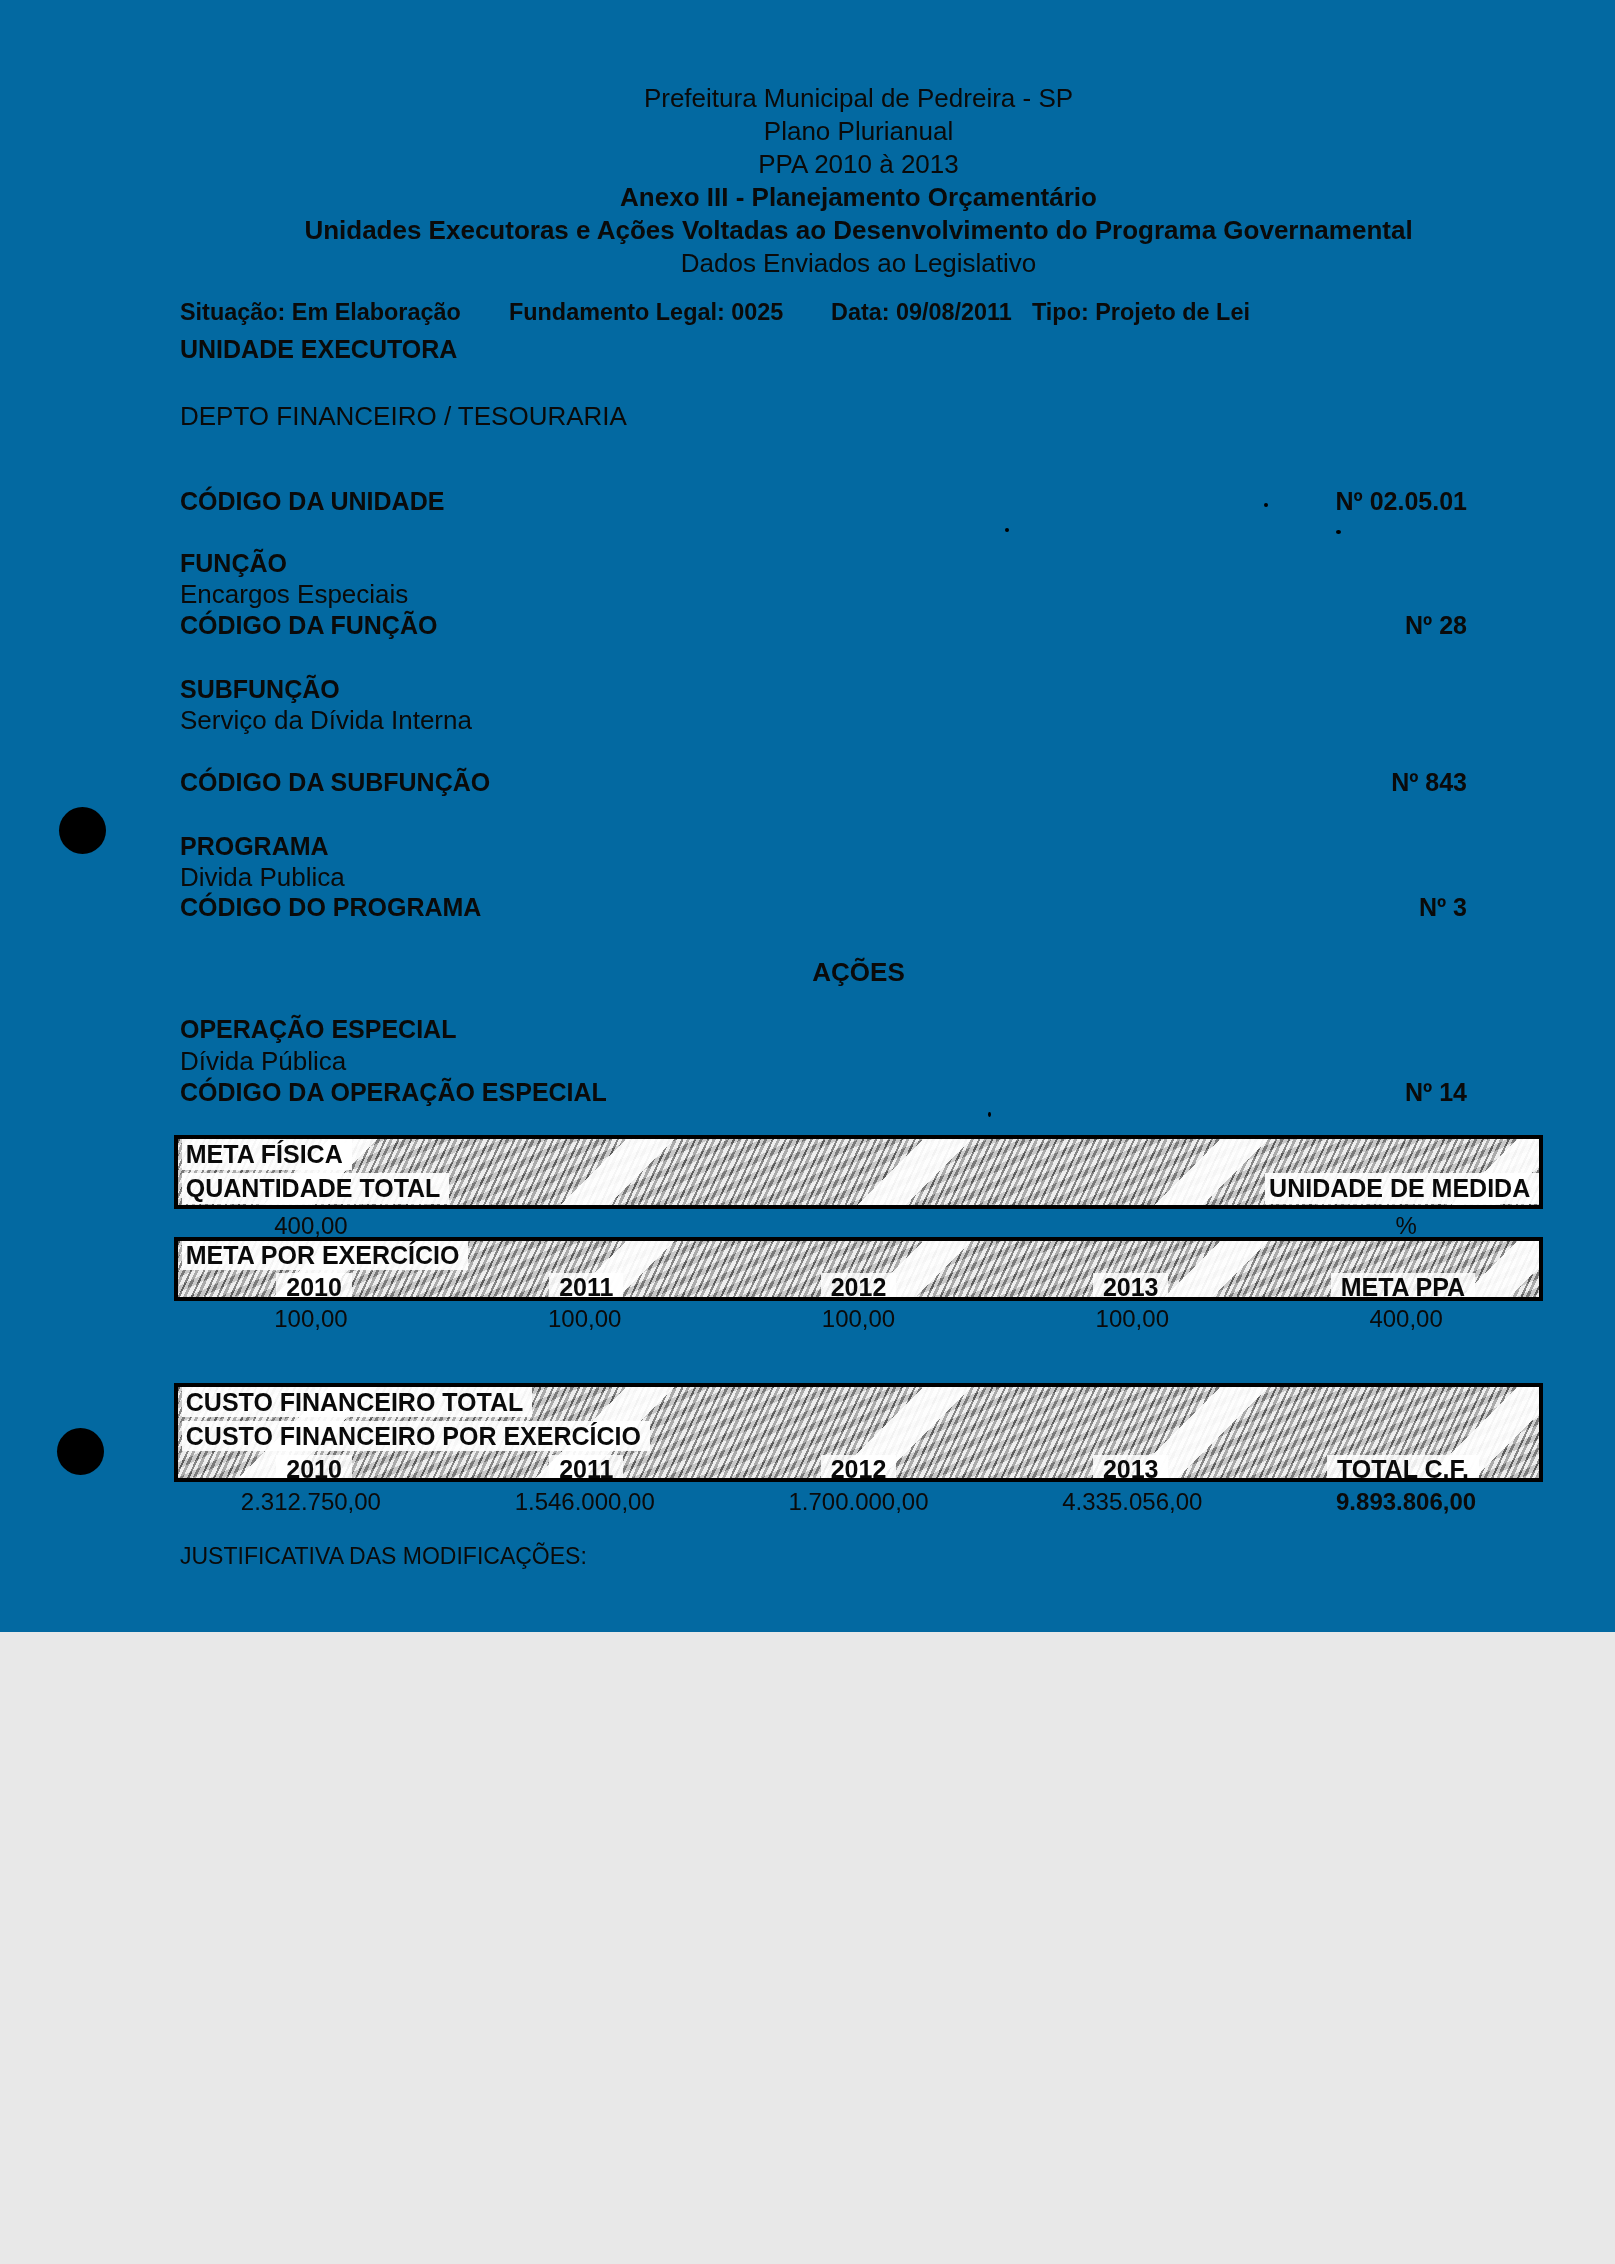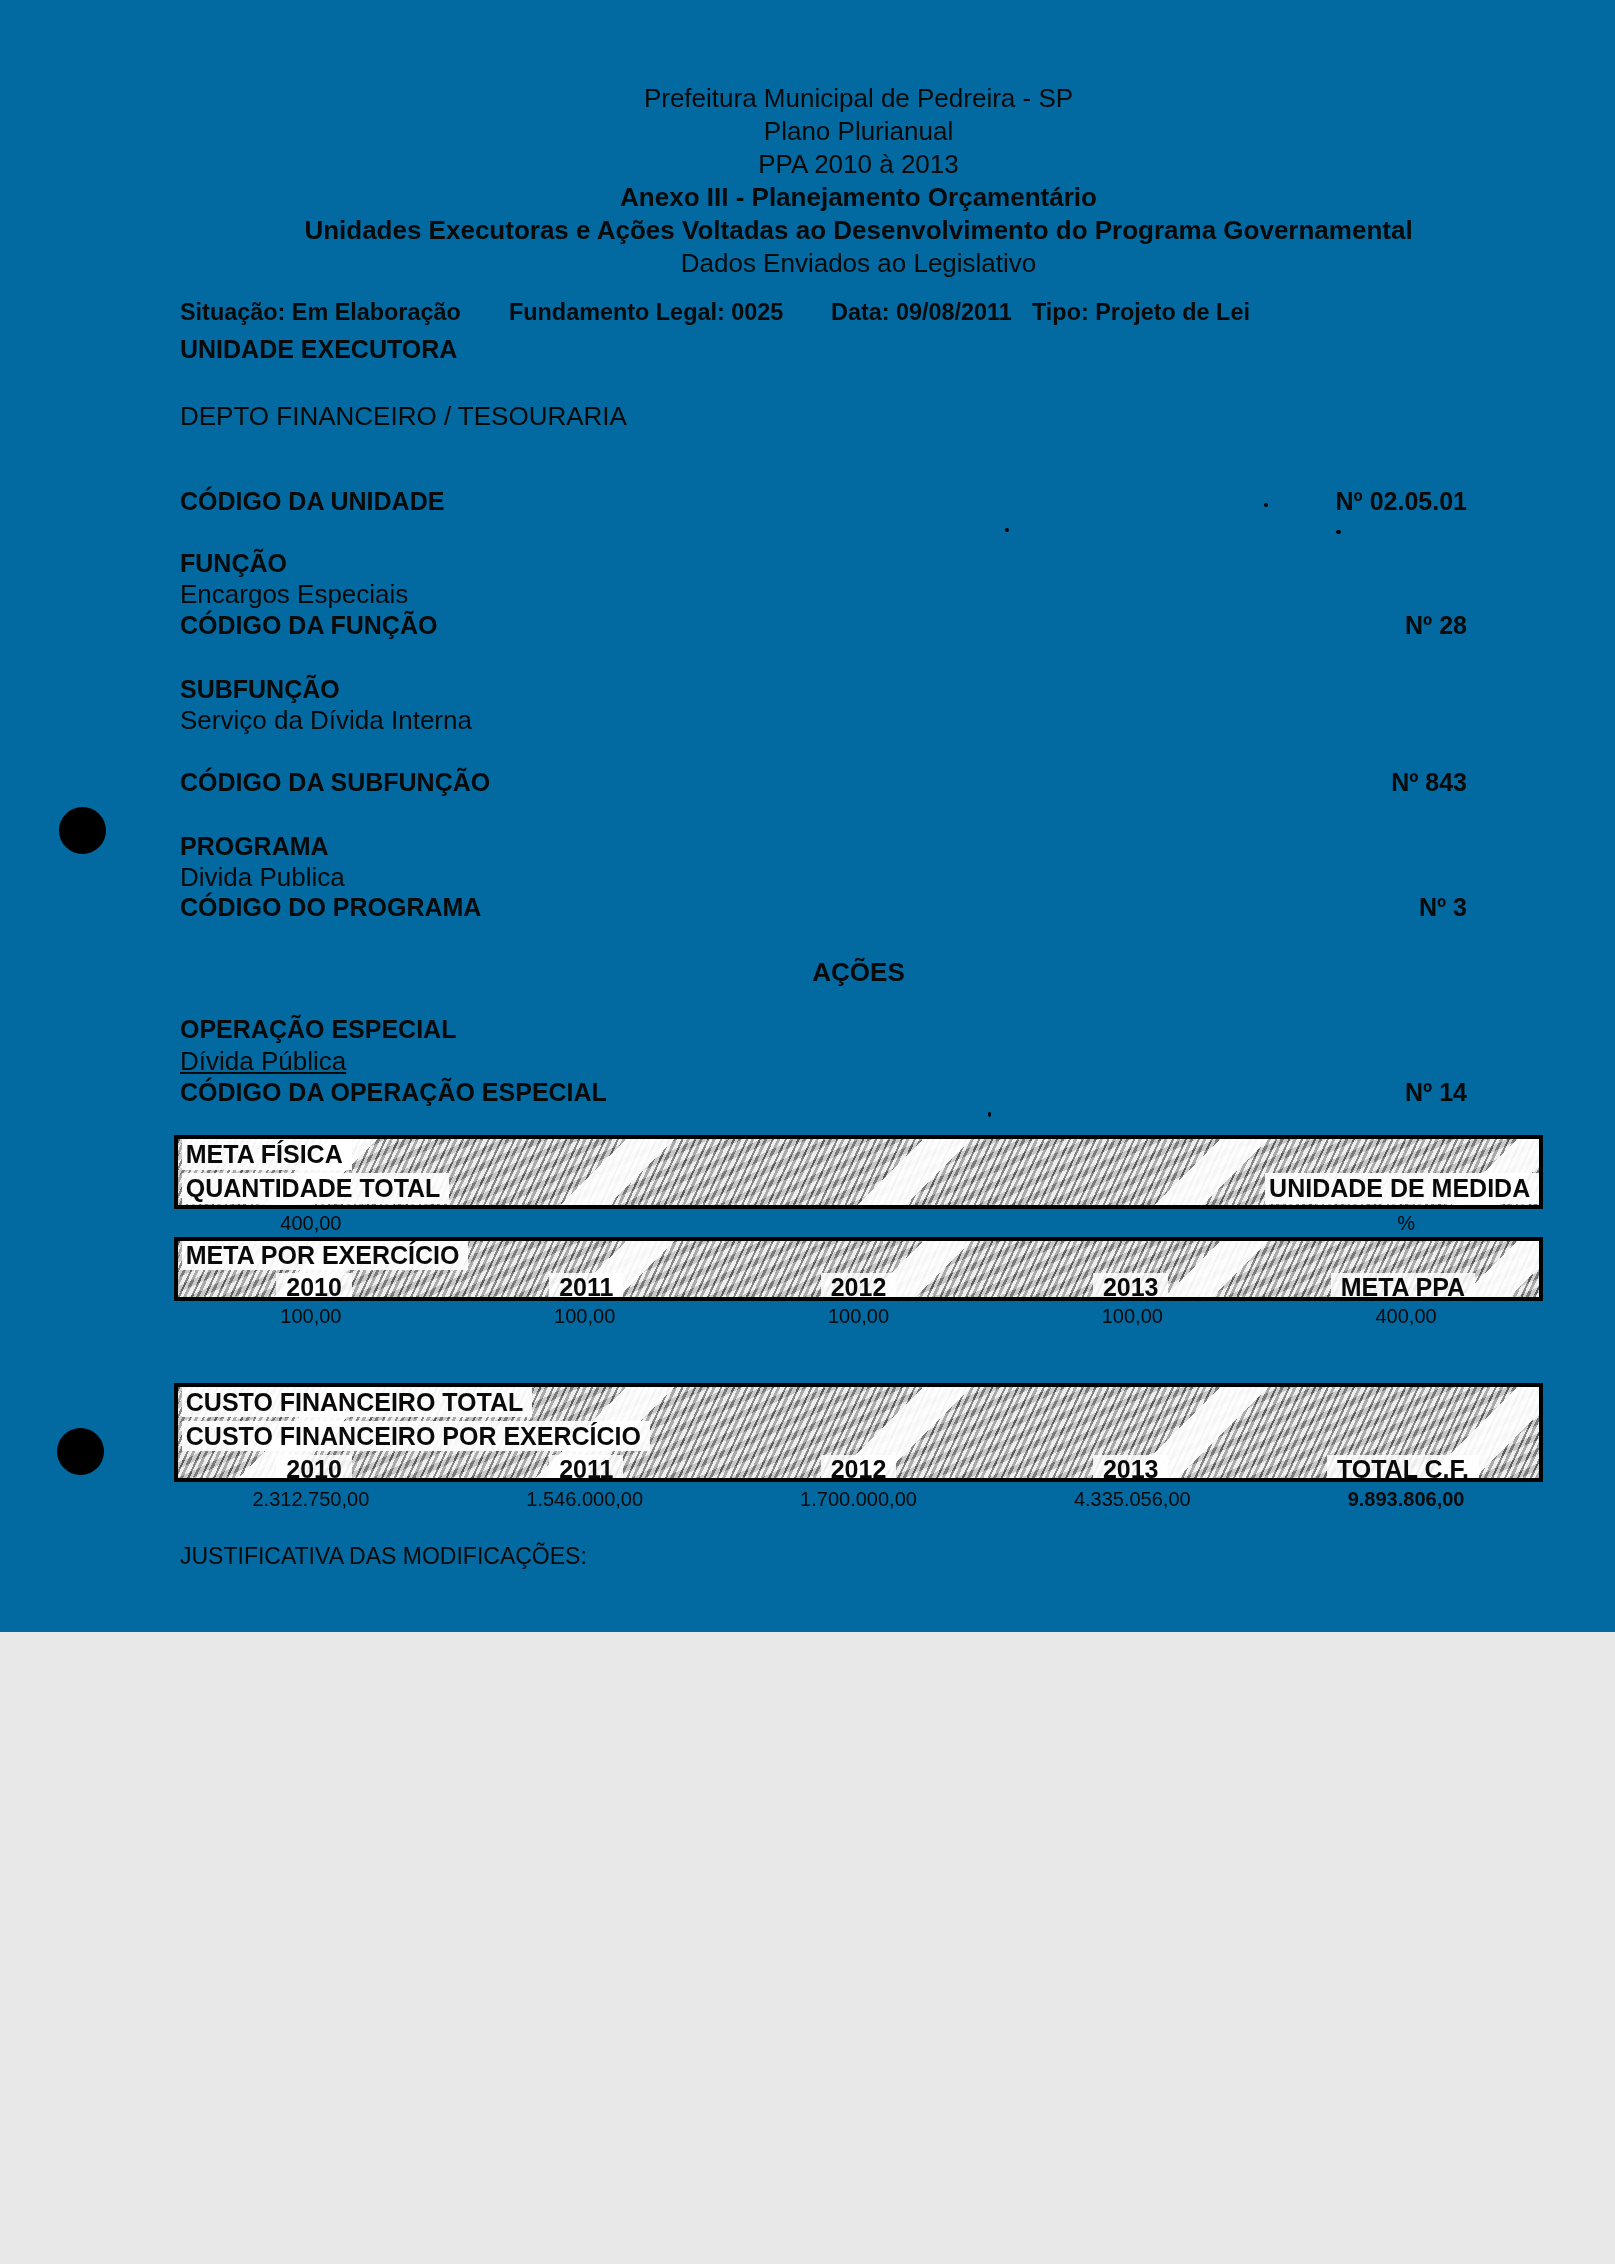--- a/index.html
+++ b/index.html
@@ -38,21 +38,21 @@
     overflow:hidden;
   }
   .bar-line { line-height:31px; padding-left:3.9px; }
   .patch {
     display:inline-block; background:rgba(255,255,255,0.93);
     padding:0 8.8px 0 3.9px; font-weight:bold; font-size:25px; white-space:nowrap;
   }
   .bar-split { display:flex; justify-content:space-between; align-items:baseline; }
 
   .grid5 { left:174px; width:1369px; display:grid; grid-template-columns:repeat(5,1fr); }
-  .grid5 .cell { text-align:center; font-size:20px; white-space:nowrap; }
+  .grid5 .cell { text-align:center; font-size:24px; white-space:nowrap; }
   .grid5 .cell.bold { font-weight:bold; }
   .grid5.in-bar .cell { font-weight:bold; font-size:25px; }
   .grid5.in-bar .cell span { background:rgba(255,255,255,0.85); padding:0 9.8px; }
 
   
   .punch { background:#000; border-radius:50%; width:47px; height:47px; }
   .artifact { background:#000; border-radius:50%; }
 </style>
 </head>
 <body>
@@ -105,21 +105,21 @@
   <div class="abs label" style="left:180px; top:832px;">PROGRAMA</div>
   <div class="abs plain" style="left:180px; top:862px;">Divida Publica</div>
   <div class="abs code-row" style="top:893px;">
     <span class="label">CÓDIGO DO PROGRAMA</span>
     <span class="label">Nº 3</span>
   </div>
 
   <div class="abs acoes" style="top:957px;">AÇÕES</div>
 
   <div class="abs label" style="left:180px; top:1015px;">OPERAÇÃO ESPECIAL</div>
-  <div class="abs plain" style="left:180px; top:1046px;text-decoration:underline;">Dívida Pública</div>
+  <div class="abs plain" style="left:180px; top:1046px;">Dívida Pública</div>
   <div class="abs code-row" style="top:1078px;">
     <span class="label">CÓDIGO DA OPERAÇÃO ESPECIAL</span>
     <span class="label">Nº 14</span>
   </div>
 
   <div class="abs bar" style="top:1135px; height:74px;">
     <div class="bar-line">
       <span class="patch">META FÍSICA</span>
     </div>
     <div class="bar-line bar-split">

